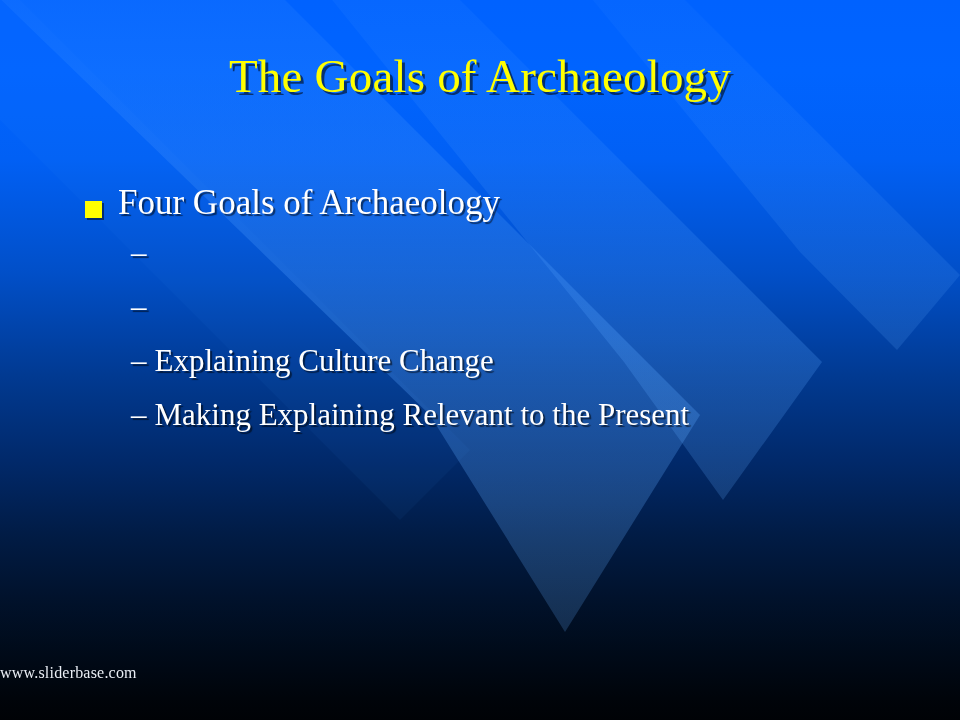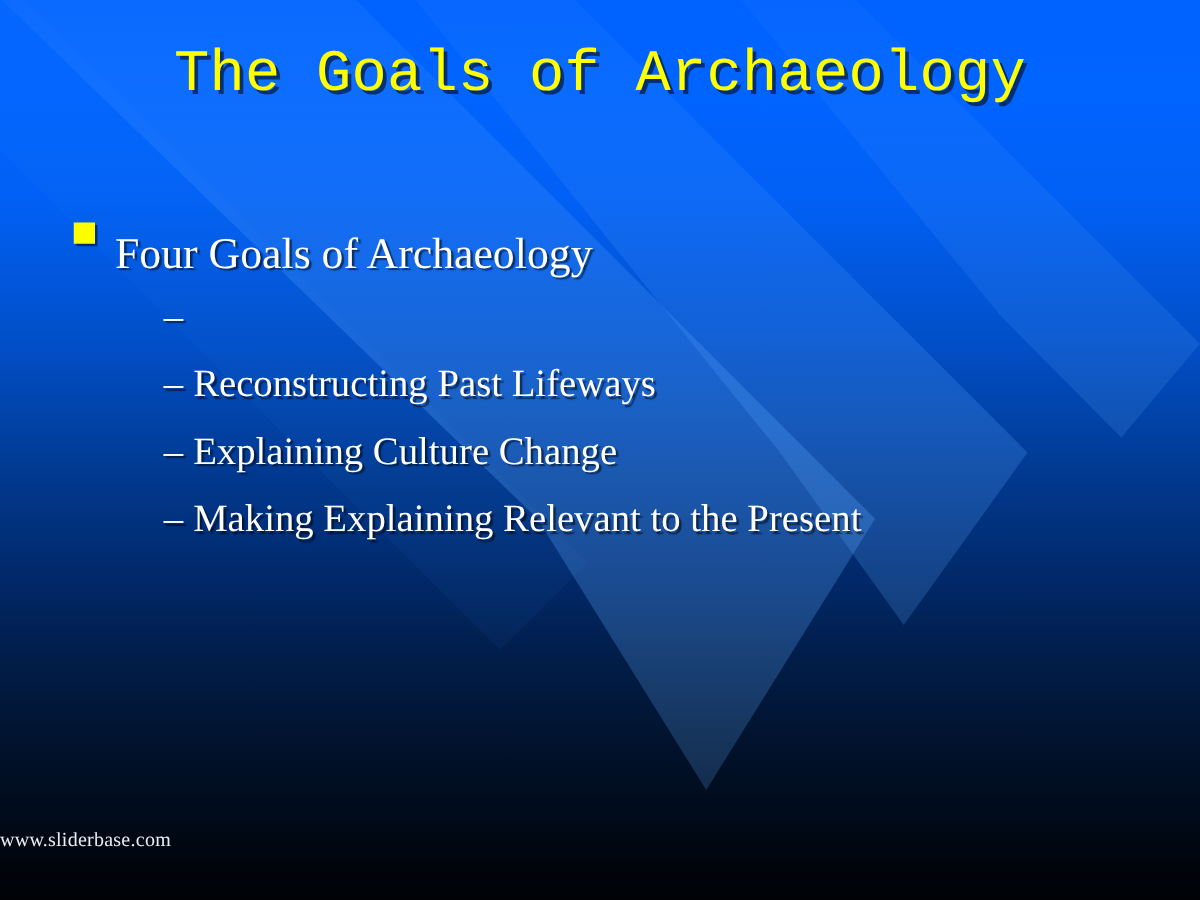--- a/index.html
+++ b/index.html
@@ -42,45 +42,44 @@
   #stripes svg {
     display: block;
     width: 960px;
     height: 720px;
   }
 
   
   .title {
     position: absolute;
     left: 0;
-    top: 36px;
+    top: 52px;
     width: 960px;
     text-align: center;
     color: #ffff00;
     font-size: 47px;
     line-height: 1.05;
     letter-spacing: 0.2px;
     text-shadow: 3px 3px 0px rgba(0,0,0,0.55);
     white-space: nowrap;
-    font-family: Liberation Mono, monospace;
   }
 
   
   .body {
     position: absolute;
     left: 0;
     top: 183px;
     width: 960px;
   }
 
   .lvl1 {
     position: relative;
     display: flex;
-    align-items: flex-start;
-    padding-left: 59px;
+    align-items: flex-end;
+    padding-left: 85px;
     margin-bottom: 8px;
   }
   .lvl1 .marker {
     width: 17px;
     height: 17px;
     flex: 0 0 17px;
     background: #ffff00;
     box-shadow: 2px 2px 0 rgba(0,0,0,0.5);
     position: relative;
     top: -5px;
@@ -180,21 +179,20 @@
       <span class="marker"></span>
       <span class="text">Four Goals of Archaeology</span>
     </div>
 
     <div class="lvl2">
       <span class="marker">–</span>
     </div>
 
     <div class="lvl2">
       <span class="marker">–</span>
-      <span class="text">Reconstructing Past Lifeways</span>
     </div>
 
     <div class="lvl2">
       <span class="marker">–</span>
       <span class="text">Explaining Culture Change</span>
     </div>
 
     <div class="lvl2">
       <span class="marker">–</span>
       <span class="text">Making Explaining Relevant to the Present</span>

